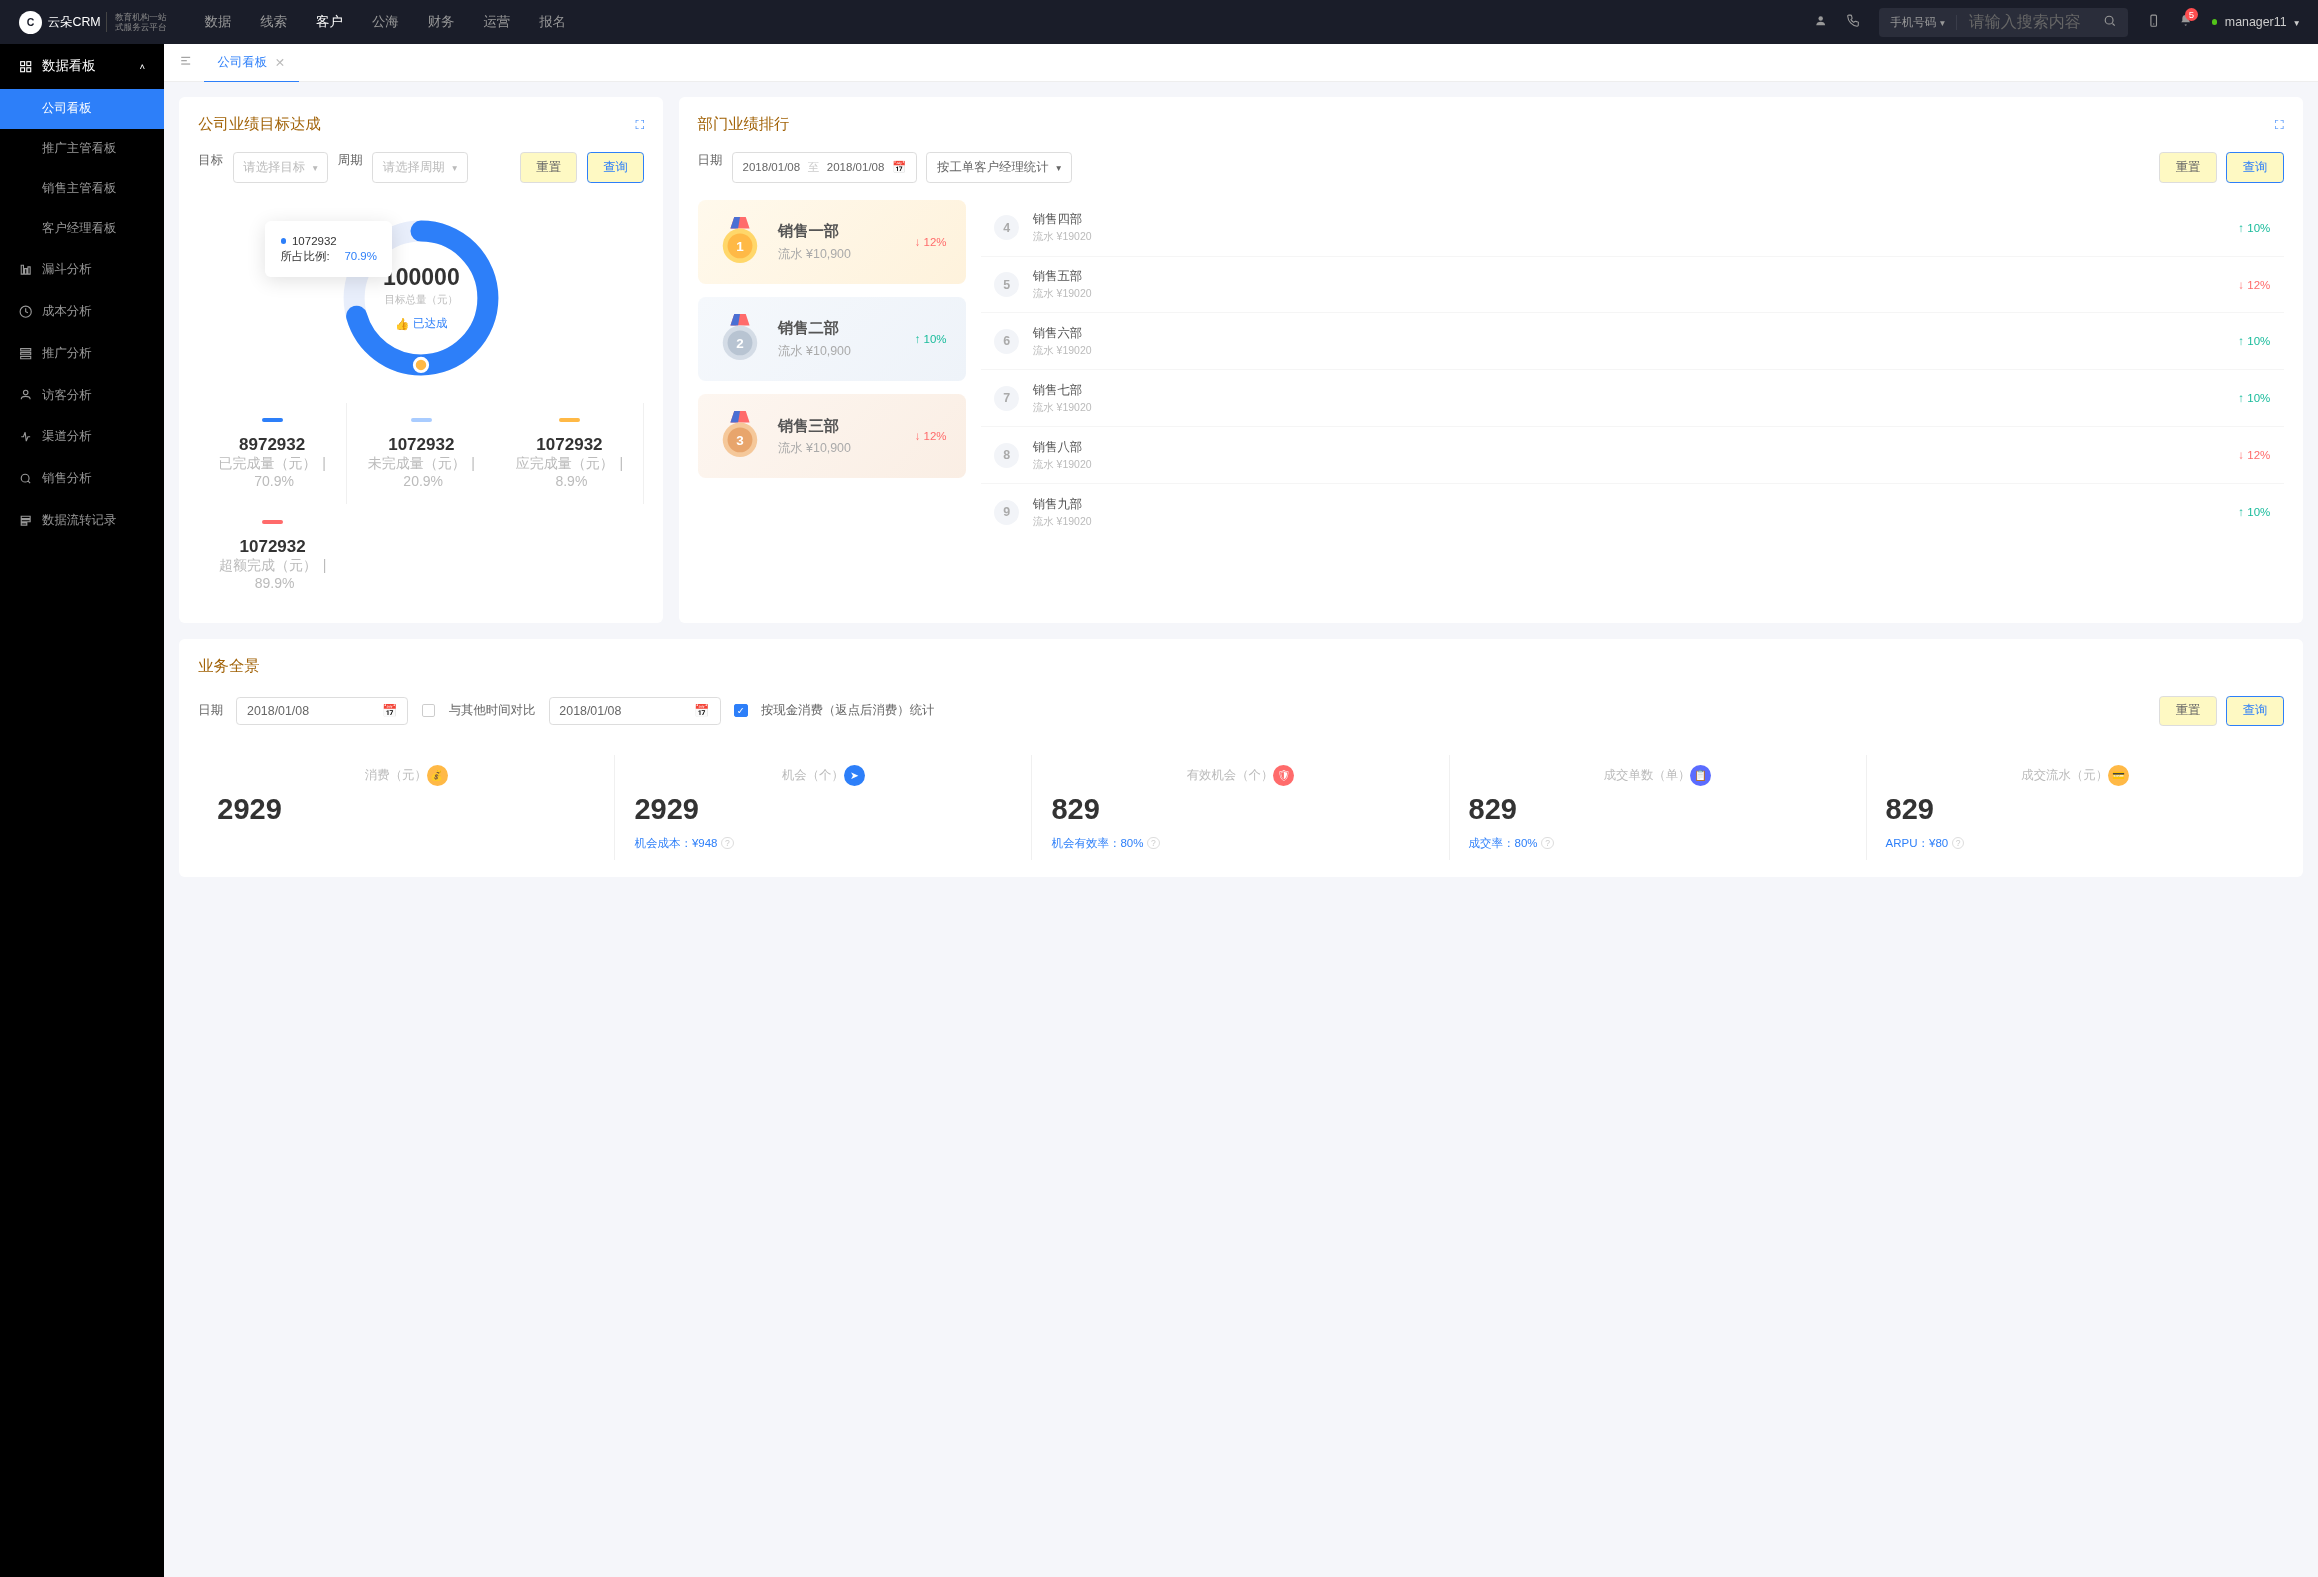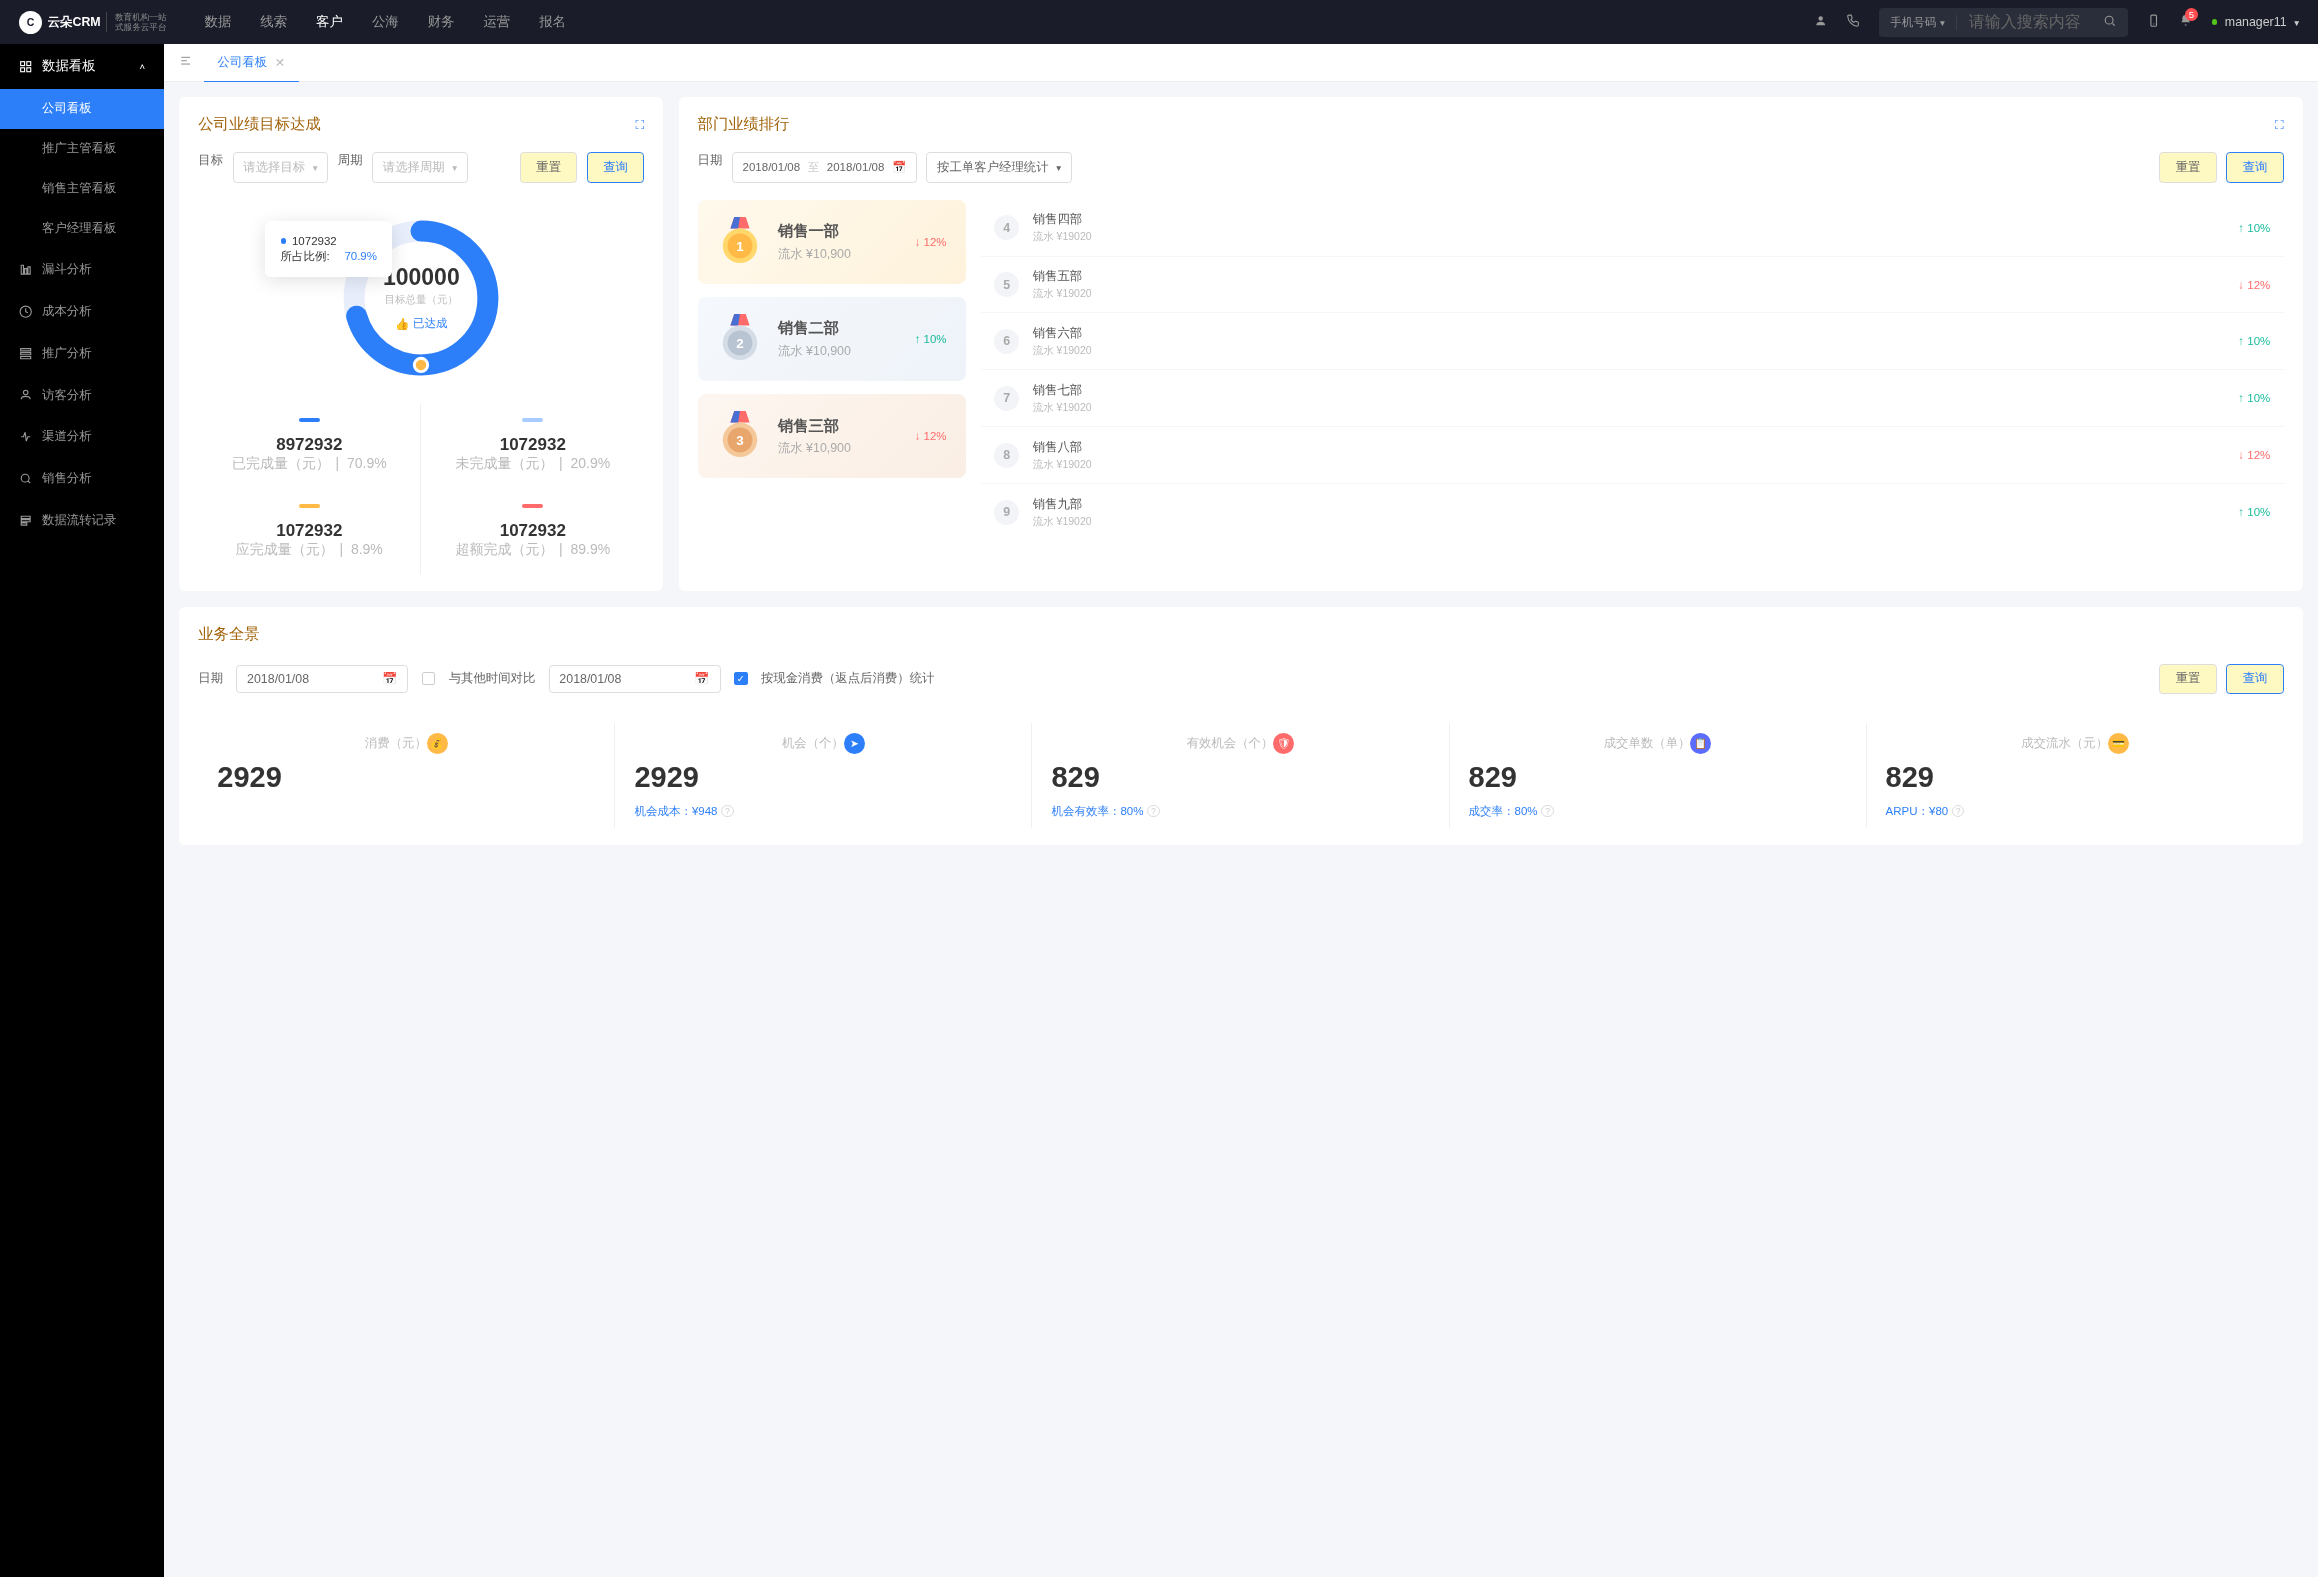--- a/index.html
+++ b/index.html
@@ -1,20 +1,20 @@
 <!DOCTYPE html>
 <html><head>
 <meta charset="utf-8">
 <style>
 *{box-sizing:border-box;margin:0;padding:0;font-family:-apple-system,BlinkMacSystemFont,"PingFang SC","Microsoft YaHei",sans-serif}
 body{background:#f5f6fa;color:#333;font-size:12.4px}
 .topbar{background:#1a1d29;height:44px;display:flex;align-items:center;padding:0 19px;color:#fff}
 .logo{display:flex;align-items:center;gap:5.7px;margin-right:38px}
 .logo-icon{width:23px;height:23px;background:#fff;border-radius:50%;display:flex;align-items:center;justify-content:center;color:#1a1d29;font-weight:bold;font-size:10.5px}
-.logo-text{font-size:12.4px;font-weight:700}
+.logo-text{font-size:12.4px;font-weight:400}
 .logo-sub{font-size:8.6px;color:#888;border-left:1px solid #444;padding-left:7.6px;line-height:1.2}
 .nav{display:flex;gap:29px}
 .nav-item{color:#999;cursor:pointer;font-size:13.4px}
 .nav-item.active{color:#fff}
 .topbar-right{margin-left:auto;display:flex;align-items:center;gap:19px}
 .search-group{display:flex;align-items:center;background:#2a2d3a;border-radius:3.8px;height:29px}
 .search-type{padding:0 11.5px;color:#999;border-right:1px solid #3a3d4a;font-size:11.5px;display:flex;align-items:center;gap:3.8px;cursor:pointer}
 .search-input{background:transparent;border:none;color:#fff;padding:0 11.5px;width:134px;font-size:16px;outline:none}
 .search-input::placeholder{color:#666}
 .search-btn{padding:0 11.5px;color:#999;cursor:pointer}
@@ -46,21 +46,21 @@
 .btn-primary{border-color:#2d7ff9;color:#2d7ff9}
 .donut-wrap{position:relative;display:flex;justify-content:center;margin:29px 0 19px}
 .donut-center{position:absolute;top:50%;left:50%;transform:translate(-50%,-50%);text-align:center}
 .donut-num{font-size:23px;font-weight:700;color:#333}
 .donut-label{font-size:10.5px;color:#bbb;margin-top:1.9px}
 .donut-badge{margin-top:9.6px;color:#2d7ff9;font-size:11.5px;display:inline-flex;align-items:center;gap:3.8px}
 .tooltip{position:absolute;top:9.6px;left:67px;background:#fff;border-radius:5.7px;box-shadow:0 3.8px 19px rgba(0,0,0,0.12);padding:11.5px 15.3px;font-size:11.5px;z-index:5}
 .tooltip-row{display:flex;align-items:center;gap:5.7px;margin:1.9px 0}
 .tooltip-dot{width:5.7px;height:5.7px;background:#2d7ff9;border-radius:50%}
 .tooltip-pct{color:#2d7ff9}
-.stats-grid{display:grid;grid-template-columns:1fr 1fr;gap:0;margin-top:19px}
+.stats-grid{display:grid;grid-template-columns:1fr 1fr 1fr;gap:0;margin-top:19px}
 .stat{text-align:center;padding:15.3px 9.6px;position:relative}
 .stat-bar{width:21px;height:3.8px;border-radius:1.9px;margin:0 auto 13.4px}
 .stat-num{font-size:17px;font-weight:700;color:#333}
 .stat-label{font-size:14px;color:#bbb;margin-top:0}
 .stat-pct{color:#bbb;margin-left:5.7px}
 .stat-div{border-right:1px solid #f0f0f0}
 .rank-body{display:flex;gap:15.3px}
 .rank-left{flex:0 0 268px;display:flex;flex-direction:column;gap:13.4px}
 .rank-card{border-radius:7.6px;padding:19px;display:flex;align-items:center;gap:15.3px}
 .rank-card.gold{background:linear-gradient(135deg,#fff9ec,#fef2dc)}

